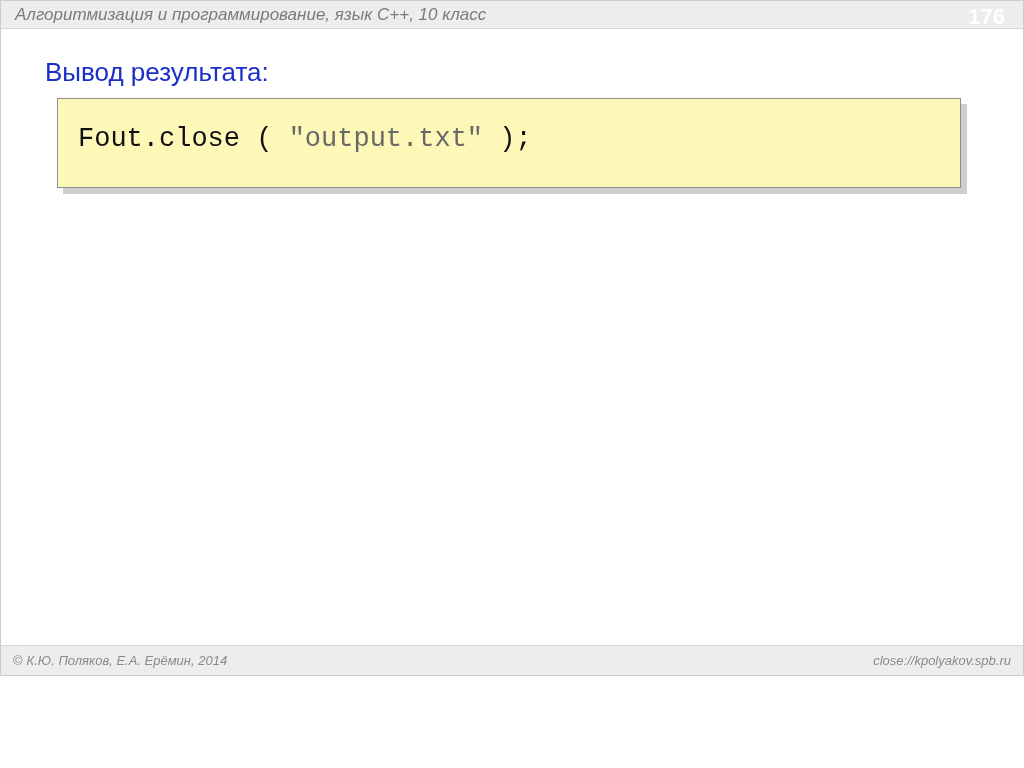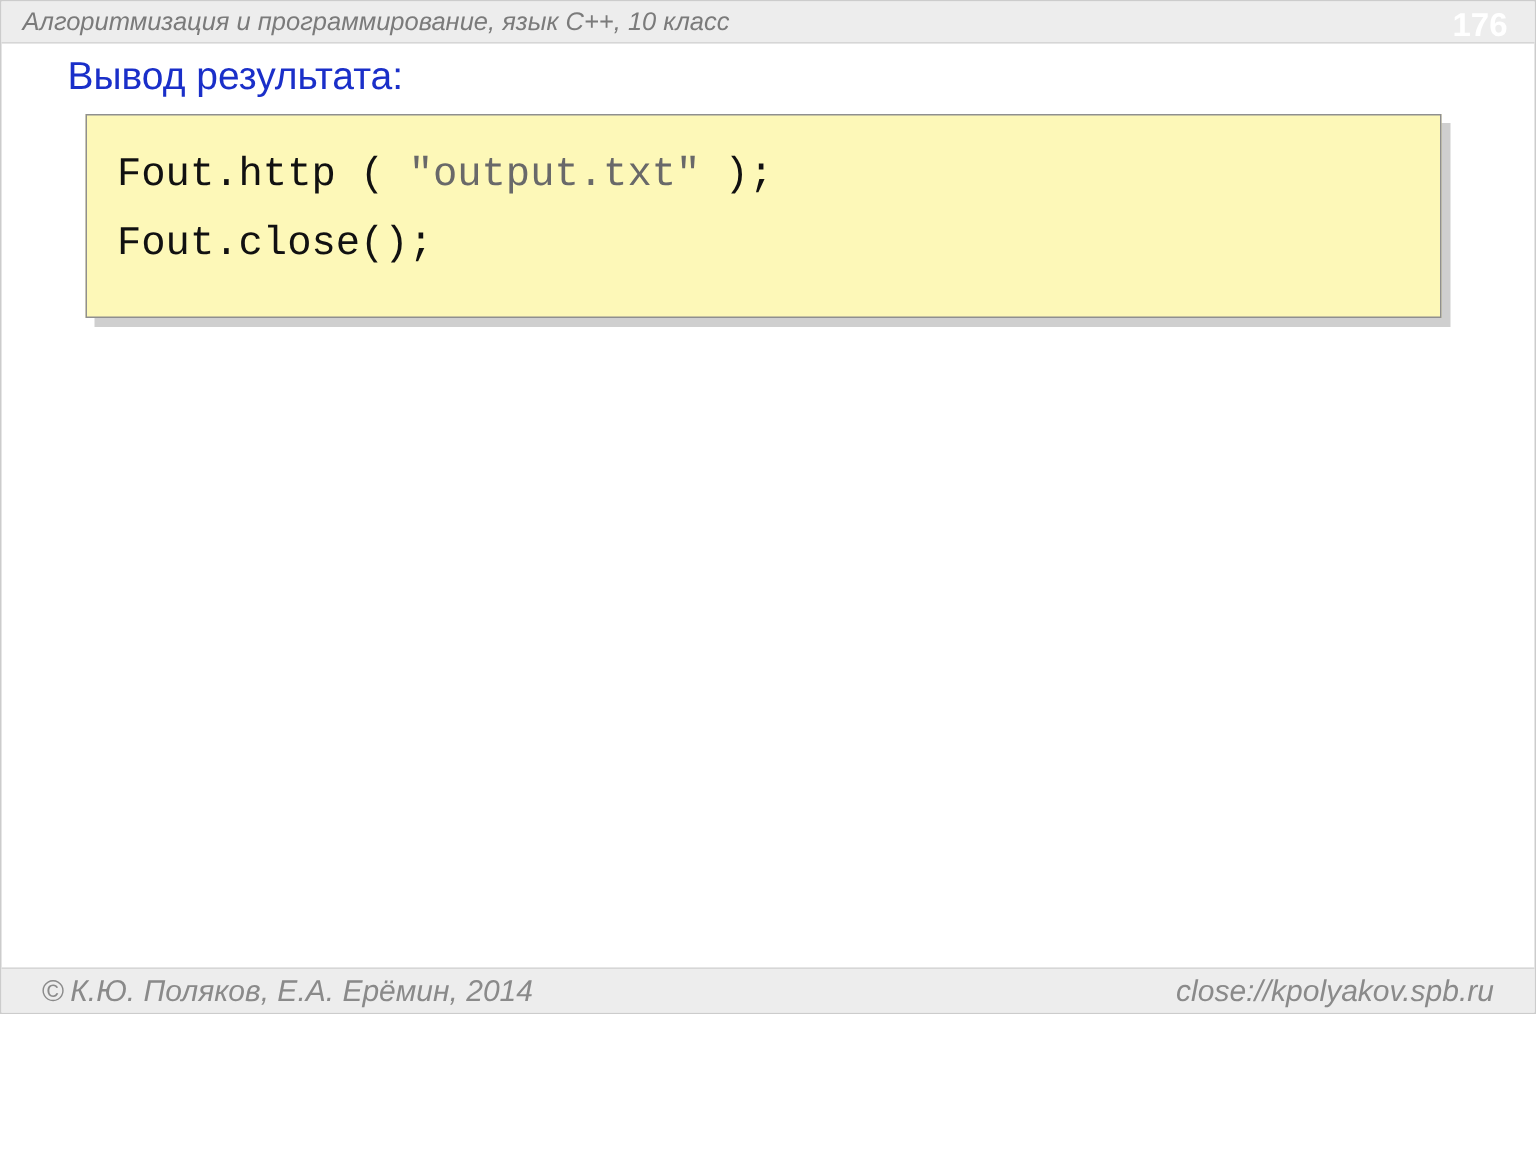--- a/index.html
+++ b/index.html
@@ -33,21 +33,21 @@
     color: #1a2fc9;
     font-weight: bold;
     font-size: 34px;
     padding: 14px 0 6px 36px;
     border-bottom: 2px solid #1a2fc9;
     margin: 0 10px 0 0;
   }
   .subtitle {
     color: #1a2fc9;
     font-size: 26px;
-    padding: 6px 0 10px 44px;
+    padding: 28px 0 10px 44px;
   }
   .code-area {
     position: relative;
     margin-left: 56px;
     width: 904px;
   }
   .code-shadow {
     position: absolute;
     top: 6px; left: 6px;
     width: 100%; height: 100%;
@@ -78,23 +78,23 @@
     margin: 0 4px;
   }
   .footer-bar {
     position: absolute;
     left: 0; right: 0; bottom: 0;
     height: 30px;
     background: #ededed;
     border-top: 1px solid #d6d6d6;
     color: #8a8a8a;
     font-style: italic;
-    font-size: 20px;
+    font-size: 13px;
     line-height: 30px;
-    padding: 0 27px;
+    padding: 0 12px;
     display: flex;
     justify-content: space-between;
   }
   .copyright-sym { font-style: normal; margin-right:4px; }
 </style>
 </head>
 <body>
 
 <div class="slide">
 
@@ -105,23 +105,22 @@
 
 
   <div class="subtitle">
     <span>Вывод результата</span><span>:</span>
   </div>
 
   <div class="code-area">
     <div class="code-shadow"></div>
     <div class="code-box">
       <div>
-        <span>Fout.http ( </span><span class="str">"output.txt"</span><span> );</span>
+        <span>Fout.close ( </span><span class="str">"output.txt"</span><span> );</span>
       </div>
-      <div>Fout.close();</div>
     </div>
   </div>
 
   <div class="footer-bar">
     <span>
       <span class="copyright-sym">©</span><span>К.Ю. Поляков, Е.А. Ерёмин, 2014</span>
     </span>
     <span>close://kpolyakov.spb.ru</span>
   </div>
 

